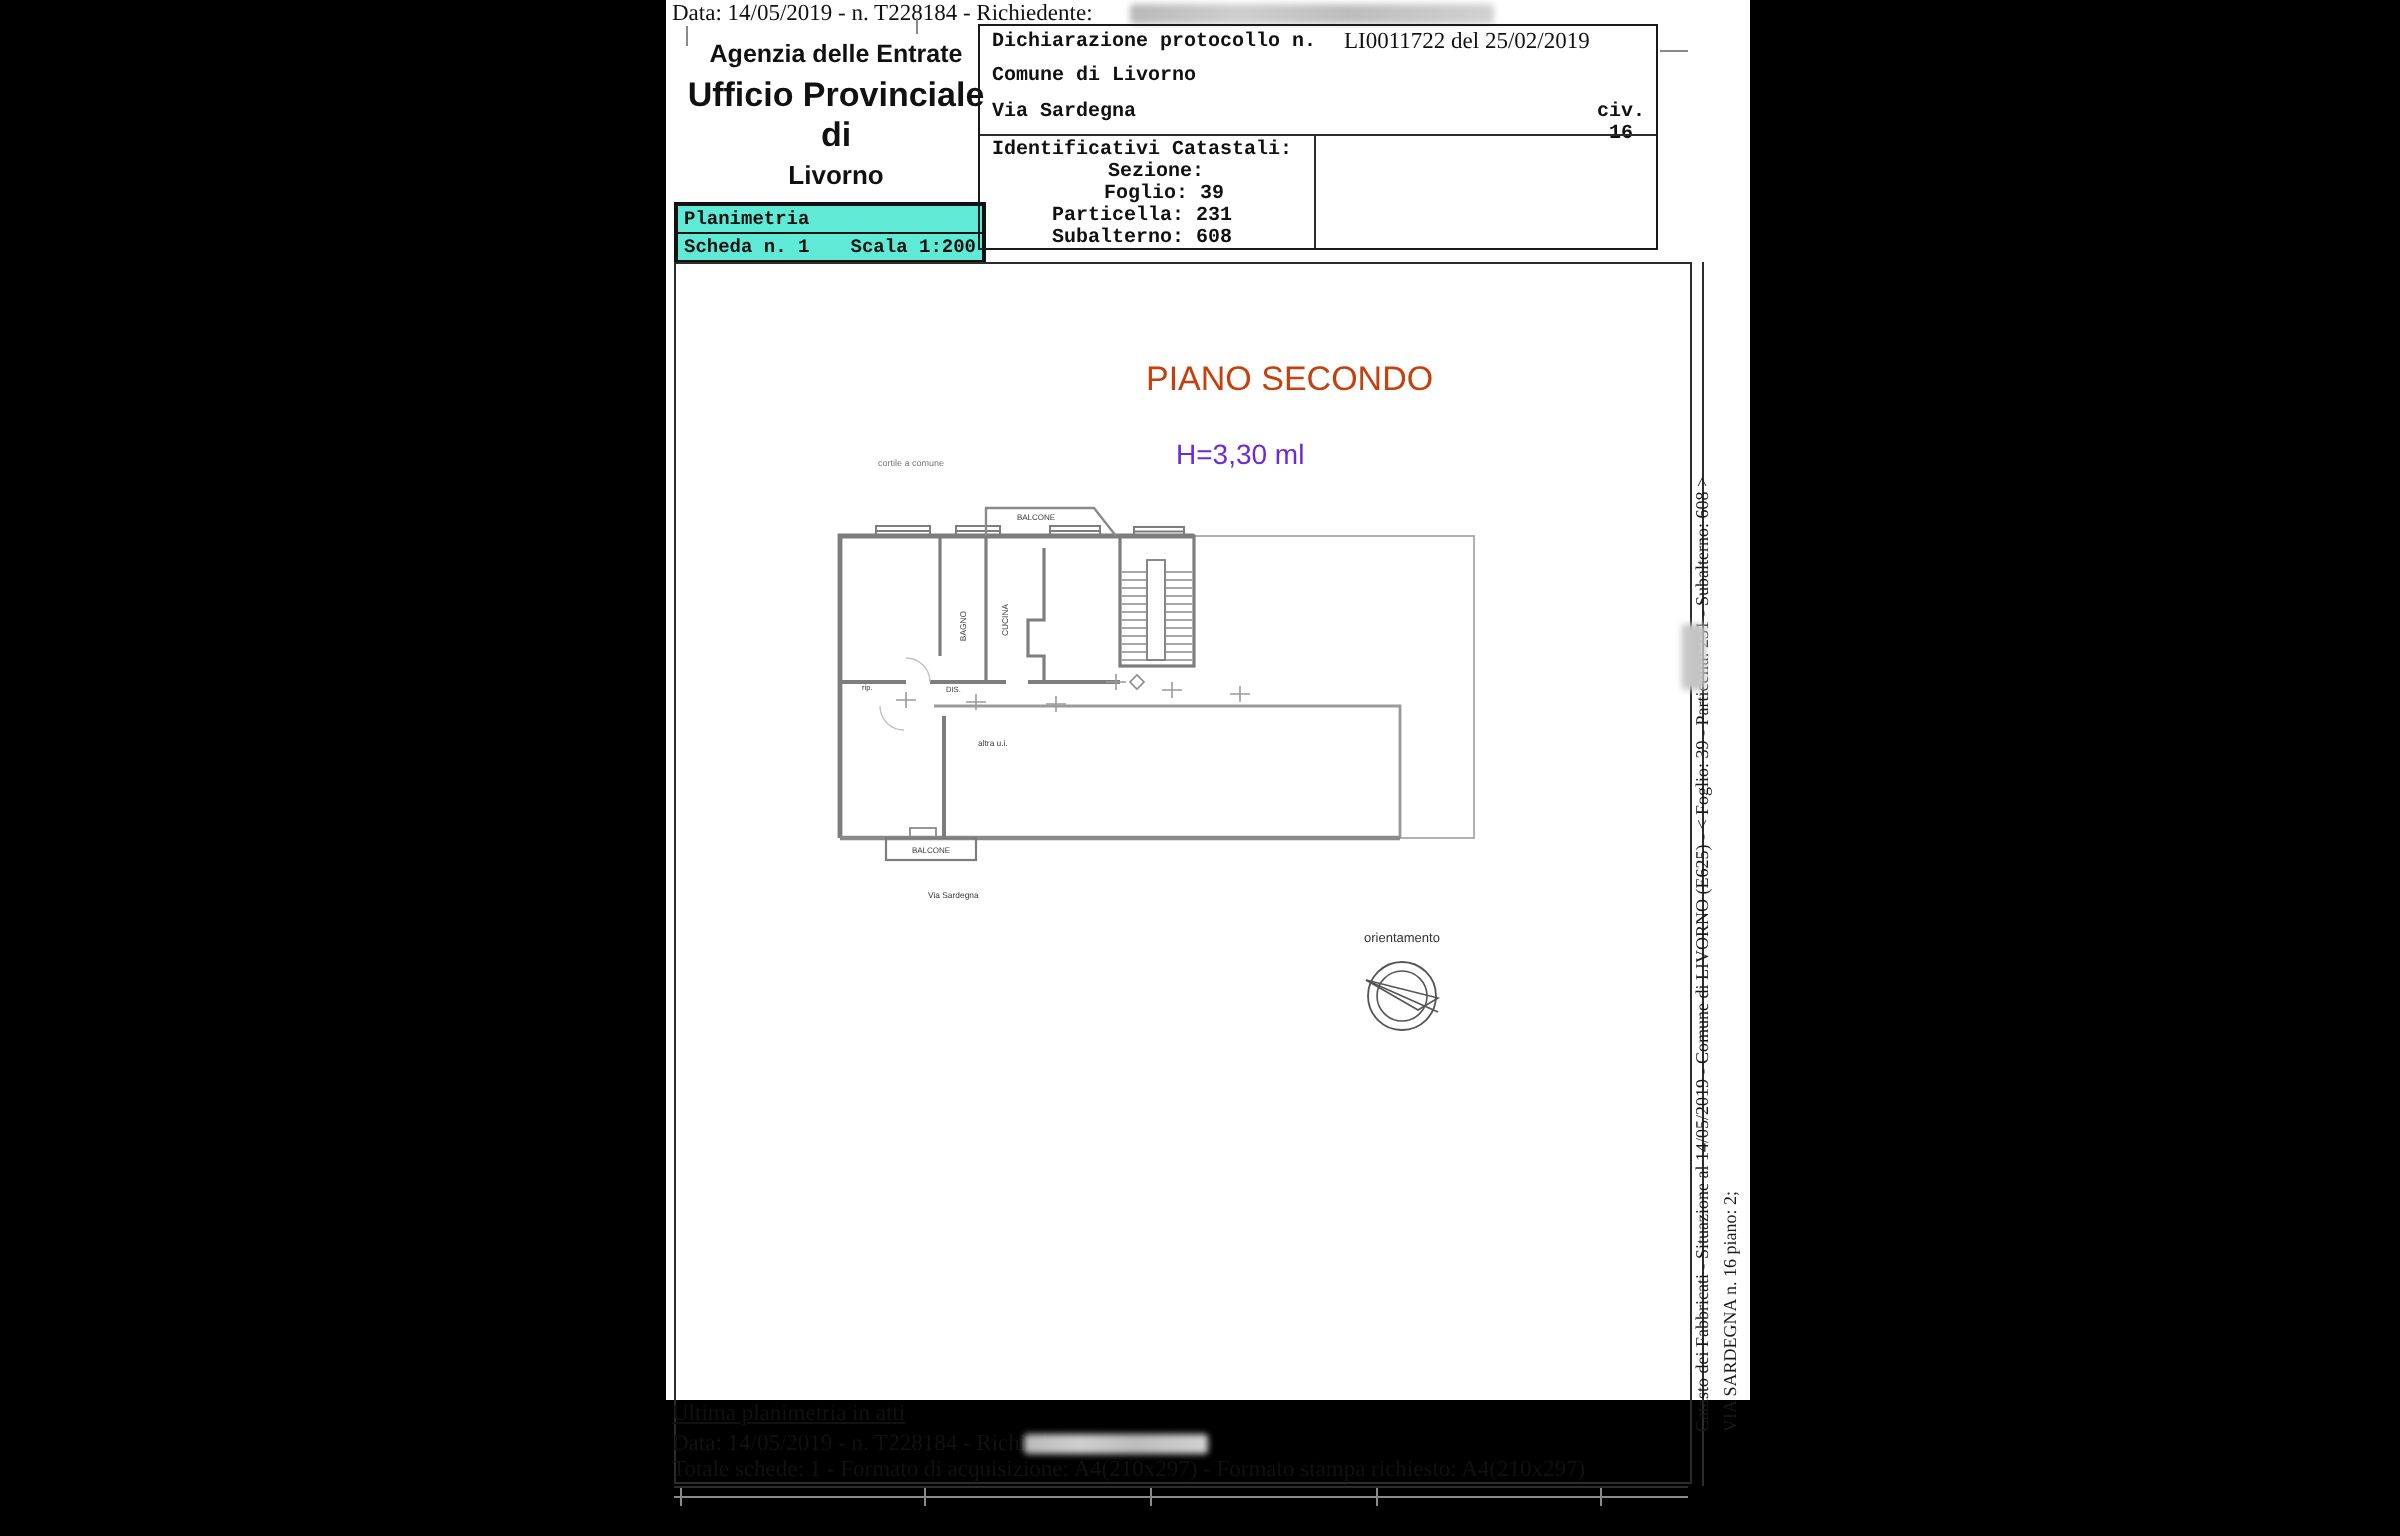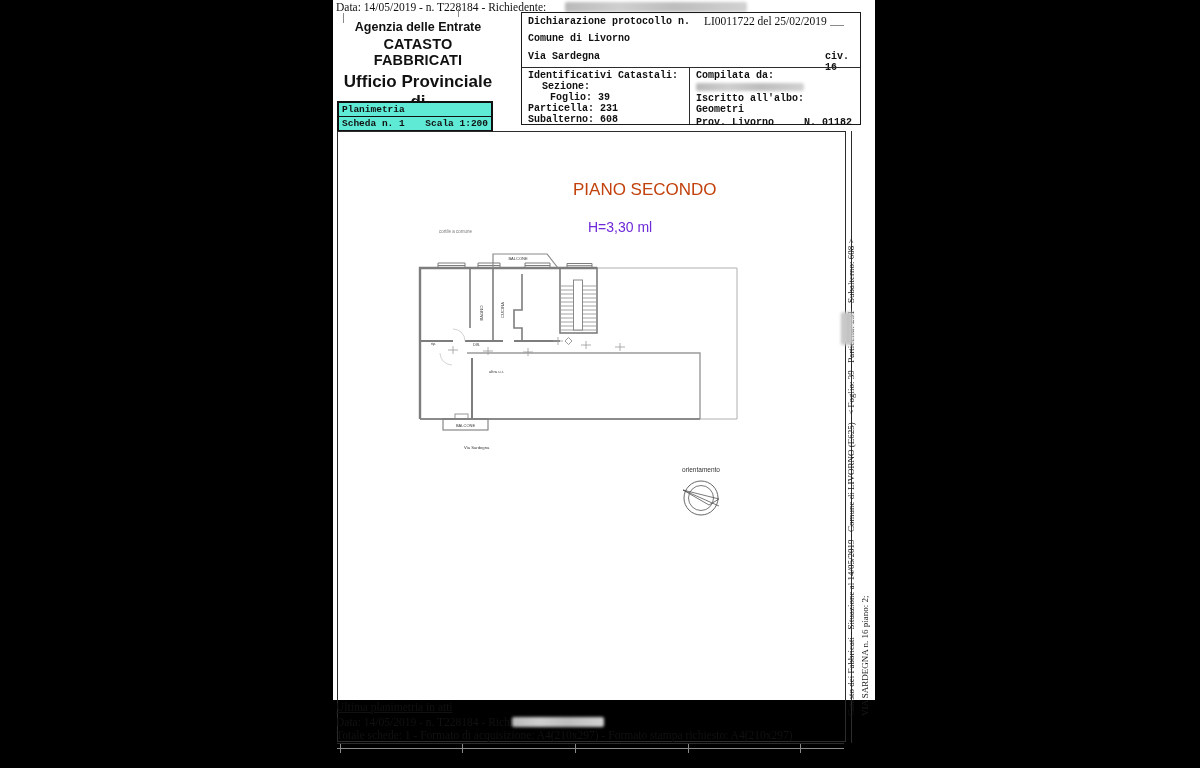--- a/index.html
+++ b/index.html
@@ -27,61 +27,50 @@
 
     <div class="abs serif" style="left:3px;top:1px;font-size:11.5px;">Data: 14/05/2019 - n. T228184 - Richiedente:</div>
     <div class="abs redact" style="left:232px;top:2px;width:182px;height:10px;"></div>
 
     <div class="abs tick" style="left:10px;top:13px;width:1px;height:10px;"></div>
     <div class="abs tick" style="left:125px;top:9px;width:1px;height:8px;"></div>
     <div class="abs tick" style="left:497px;top:25px;width:14px;height:1px;"></div>
 
     <div class="abs sans" style="left:10px;top:20px;width:150px;text-align:center;color:#111;">
       <div style="font-size:12.5px;font-weight:700;">Agenzia delle Entrate</div>
-      <div style="font-size:14.5px;font-weight:700;margin-top:2px;letter-spacing:.2px;">CATASTO FABBRICATI</div>
       <div style="font-size:17px;font-weight:700;margin-top:4px;">Ufficio Provinciale di</div>
       <div style="font-size:13px;font-weight:700;margin-top:2px;">Livorno</div>
     </div>
 
     <div class="abs mono" style="left:4px;top:101px;width:152px;border:2px solid #111;background:#5eead4;">
       <div style="font-size:9.5px;font-weight:700;padding:1px 3px;border-bottom:1px solid #111;">Planimetria</div>
       <div style="font-size:9.5px;font-weight:700;padding:1px 3px;display:flex;justify-content:space-between;">
         <span>Scheda n. 1</span>
         <span>Scala 1:200</span>
       </div>
     </div>
 
-    <div class="hdr-box" style="left:188px;top:12px;width:338px;height:111px;">
+    <div class="hdr-box" style="left:156px;top:12px;width:338px;height:111px;text-align:center;">
       <div class="abs mono" style="left:6px;top:3px;font-size:10px;font-weight:700;">Dichiarazione protocollo n.</div>
       <div class="abs serif" style="left:182px;top:2px;font-size:11.5px;">LI0011722  del 25/02/2019</div>
       <div class="abs mono" style="left:6px;top:20px;font-size:10px;font-weight:700;">Comune di Livorno</div>
       <div class="abs mono" style="left:6px;top:38px;font-size:10px;font-weight:700;">Via Sardegna</div>
       <div class="abs mono" style="left:303px;top:38px;font-size:10px;font-weight:700;">civ. 16</div>
 
       <div class="frame-line" style="left:0;top:54px;width:338px;height:1px;"></div>
       <div class="frame-line" style="left:167px;top:54px;width:1px;height:57px;"></div>
 
       <div class="abs mono" style="left:6px;top:57px;font-size:10px;font-weight:700;line-height:11px;">
         <div>Identificativi Catastali:</div>
         <div style="padding-left:14px;">Sezione:</div>
         <div style="padding-left:22px;">Foglio: 39</div>
         <div>Particella: 231</div>
         <div>Subalterno: 608</div>
       </div>
 
-      <div class="abs mono" style="left:174px;top:57px;width:160px;font-size:10px;font-weight:700;line-height:11px;">
-        <div>Compilata da:</div>
-        <div class="redact" style="width:108px;height:8px;margin:2px 0 2px 0;"></div>
-        <div>Iscritto all'albo:</div>
-        <div>Geometri</div>
-        <div style="margin-top:2px;display:flex;justify-content:space-between;width:156px;">
-          <span>Prov. Livorno</span>
-          <span>N. 01182</span>
-        </div>
-      </div>
     </div>
 
     <div class="abs" style="left:4px;top:131px;width:507px;height:609px;border:1px solid #2c2c2c;"></div>
     <div class="frame-line" style="left:518px;top:131px;width:1px;height:612px;"></div>
     <div class="frame-line" style="left:4px;top:743px;width:507px;height:1px;"></div>
 
     <div class="abs sans" style="left:240px;top:180px;font-size:17px;color:#c2410c;">PIANO SECONDO</div>
     <div class="abs sans" style="left:240px;top:219px;font-size:14px;color:#6d28d9;margin-left:15px;">H=3,30 ml</div>
 
     <div class="abs sans" style="left:106px;top:229px;font-size:4.5px;color:#777;">cortile a comune</div>

